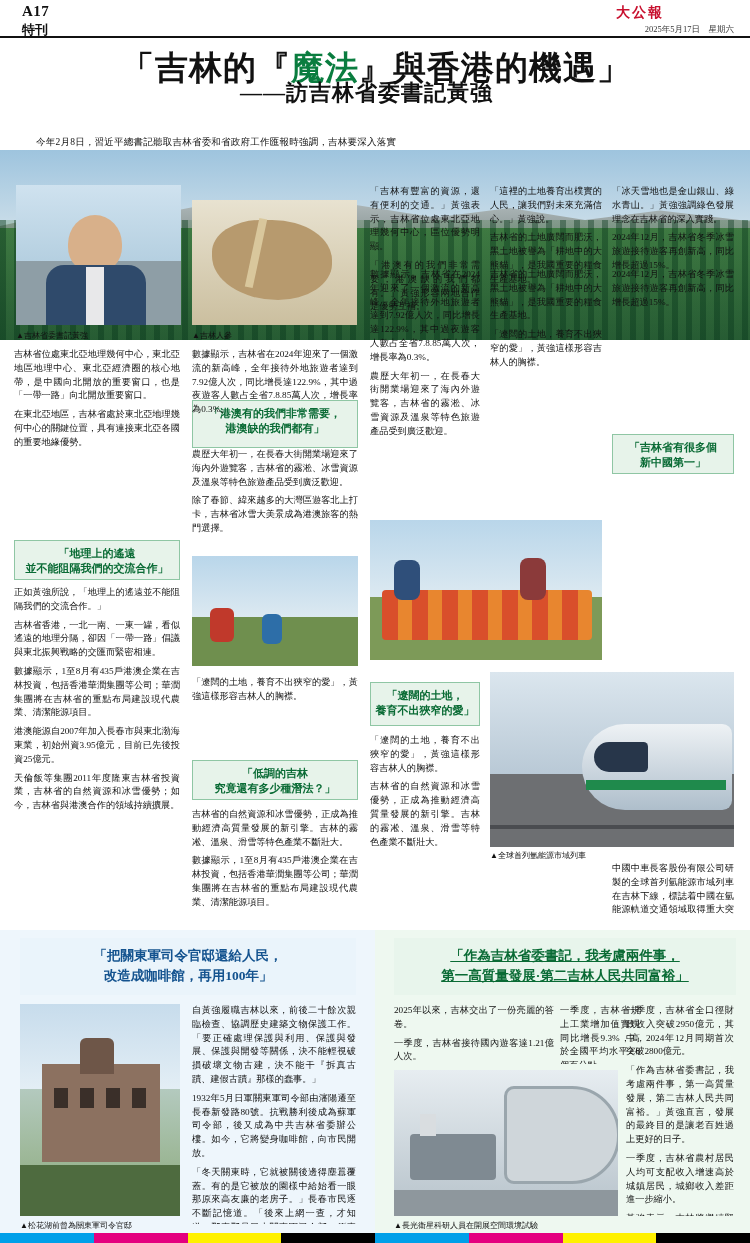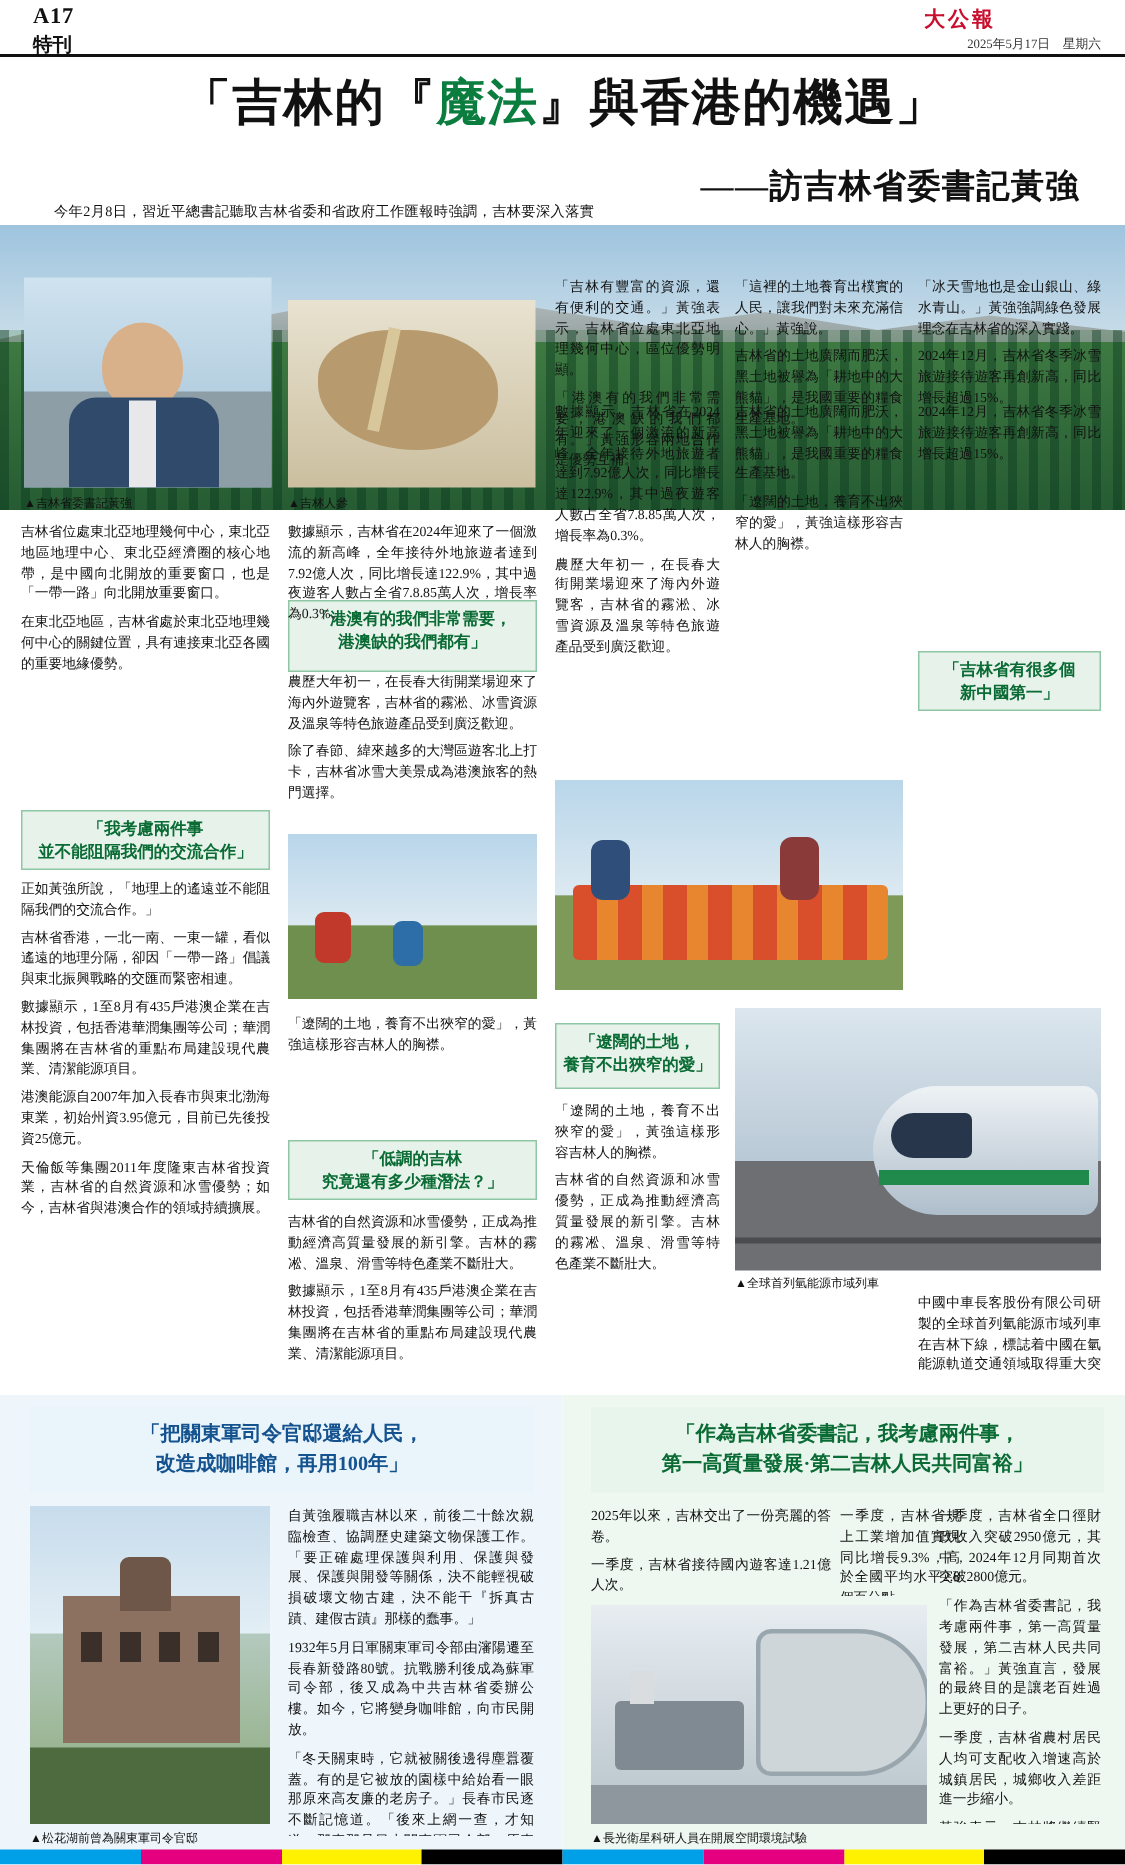--- a/index.html
+++ b/index.html
@@ -30,22 +30,22 @@
 
   
   .headline-wrap{position:absolute;left:0;top:38px;width:750px;height:110px;}
   .headline{
     position:absolute;left:36px;top:8px;width:680px;
     text-align:center;font-size:33px;font-weight:bold;letter-spacing:1px;
     color:#111;
   }
   .headline .mag{color:#0a7d3f;}
   .subhead{
-    position:absolute;left:240px;top:71px;width:480px;
-    text-align:right;font-size:22px;font-weight:bold;color:#111;
+    position:absolute;left:240px;top:40px;width:480px;
+    font-size:22px;font-weight:bold;color:#111;
     letter-spacing:1px;
   }
   .lede{
     position:absolute;left:36px;top:98px;width:360px;
     font-size:9.5px;line-height:1.45;color:#111;text-align:justify;
   }
   .lede-credit{
     position:absolute;left:36px;top:148px;width:360px;
     font-size:8.5px;text-align:right;color:#222;
   }
@@ -155,21 +155,21 @@
   <div class="col" style="left:490px;top:185px;width:112px;">
     <p>「這裡的土地養育出樸實的人民，讓我們對未來充滿信心。」黃強說。</p>
     <p>吉林省的土地廣闊而肥沃，黑土地被譽為「耕地中的大熊貓」，是我國重要的糧食生產基地。</p>
   </div>
 
   <div class="col" style="left:612px;top:185px;width:122px;">
     <p>「冰天雪地也是金山銀山、綠水青山。」黃強強調綠色發展理念在吉林省的深入實踐。</p>
     <p>2024年12月，吉林省冬季冰雪旅遊接待遊客再創新高，同比增長超過15%。</p>
   </div>
 
-  <div class="ghead" style="left:14px;top:540px;width:166px;height:40px;white-space:pre-line;">「我考慮兩件事
+  <div class="ghead" style="left:14px;top:540px;width:166px;height:40px;white-space:pre-line;">「地理上的遙遠
 並不能阻隔我們的交流合作」</div>
 
   <div class="col" style="left:14px;top:348px;width:166px;">
     <p>吉林省位處東北亞地理幾何中心，東北亞地區地理中心、東北亞經濟圈的核心地帶，是中國向北開放的重要窗口，也是「一帶一路」向北開放重要窗口。</p>
     <p>在東北亞地區，吉林省處於東北亞地理幾何中心的關鍵位置，具有連接東北亞各國的重要地緣優勢。</p>
   </div>
 
   <div class="col" style="left:14px;top:586px;width:166px;height:330px;overflow:hidden;">
     <p>正如黃強所說，「地理上的遙遠並不能阻隔我們的交流合作。」</p>
     <p>吉林省香港，一北一南、一東一罐，看似遙遠的地理分隔，卻因「一帶一路」倡議與東北振興戰略的交匯而緊密相連。</p>
@@ -263,21 +263,21 @@
     <p>中國中車長客股份有限公司研製的全球首列氫能源市域列車在吉林下線，標誌着中國在氫能源軌道交通領域取得重大突破。</p>
   </div>
 
   <div class="bottomband">
     <div class="bb-left"></div>
     <div class="bb-right"></div>
 
     <div class="pullbox pull-left" style="left:20px;top:8px;width:336px;white-space:pre-line;">「把關東軍司令官邸還給人民，
 改造成咖啡館，再用100年」</div>
 
-    <div class="pullbox pull-right" style="left:394px;top:8px;width:342px;white-space:pre-line;">「作為吉林省委書記，我考慮兩件事，
+    <div class="pullbox pull-right" style="left:394px;top:8px;width:342px;white-space:pre-line;text-decoration:underline;">「作為吉林省委書記，我考慮兩件事，
 第一高質量發展·第二吉林人民共同富裕」</div>
 
     <div class="photo" style="left:20px;top:74px;width:160px;height:212px;background:linear-gradient(#cfe0ee,#8aa877);">
       <div style="position:absolute;left:0;top:0;width:100%;height:40%;background:linear-gradient(#c7dcec,#e3eef5);"></div>
       <div style="position:absolute;left:0;bottom:0;width:100%;height:24%;background:#4e6b3f;"></div>
       <div style="position:absolute;left:22px;top:60px;width:118px;height:98px;background:#8c7160;"></div>
       <div style="position:absolute;left:60px;top:34px;width:34px;height:36px;background:#6e5648;border-radius:6px 6px 0 0;"></div>
       <div style="position:absolute;left:34px;top:84px;width:14px;height:20px;background:#3a2f29;"></div>
       <div style="position:absolute;left:60px;top:84px;width:14px;height:20px;background:#3a2f29;"></div>
       <div style="position:absolute;left:86px;top:84px;width:14px;height:20px;background:#3a2f29;"></div>

